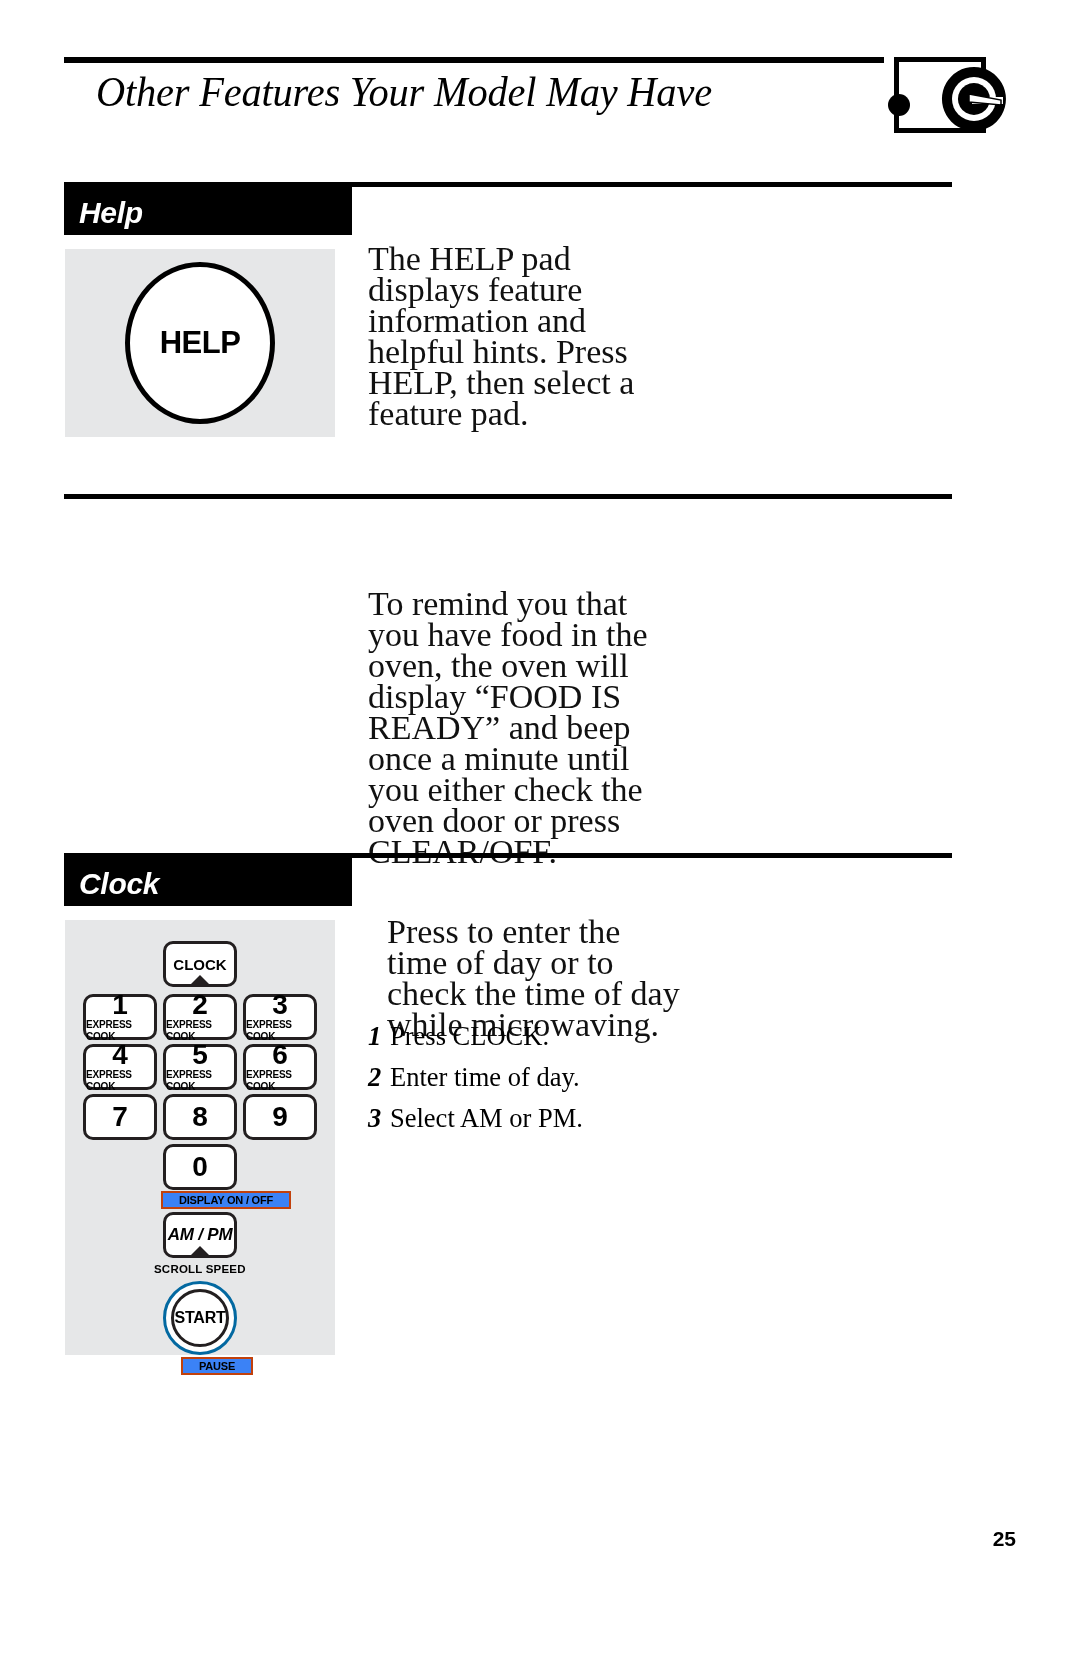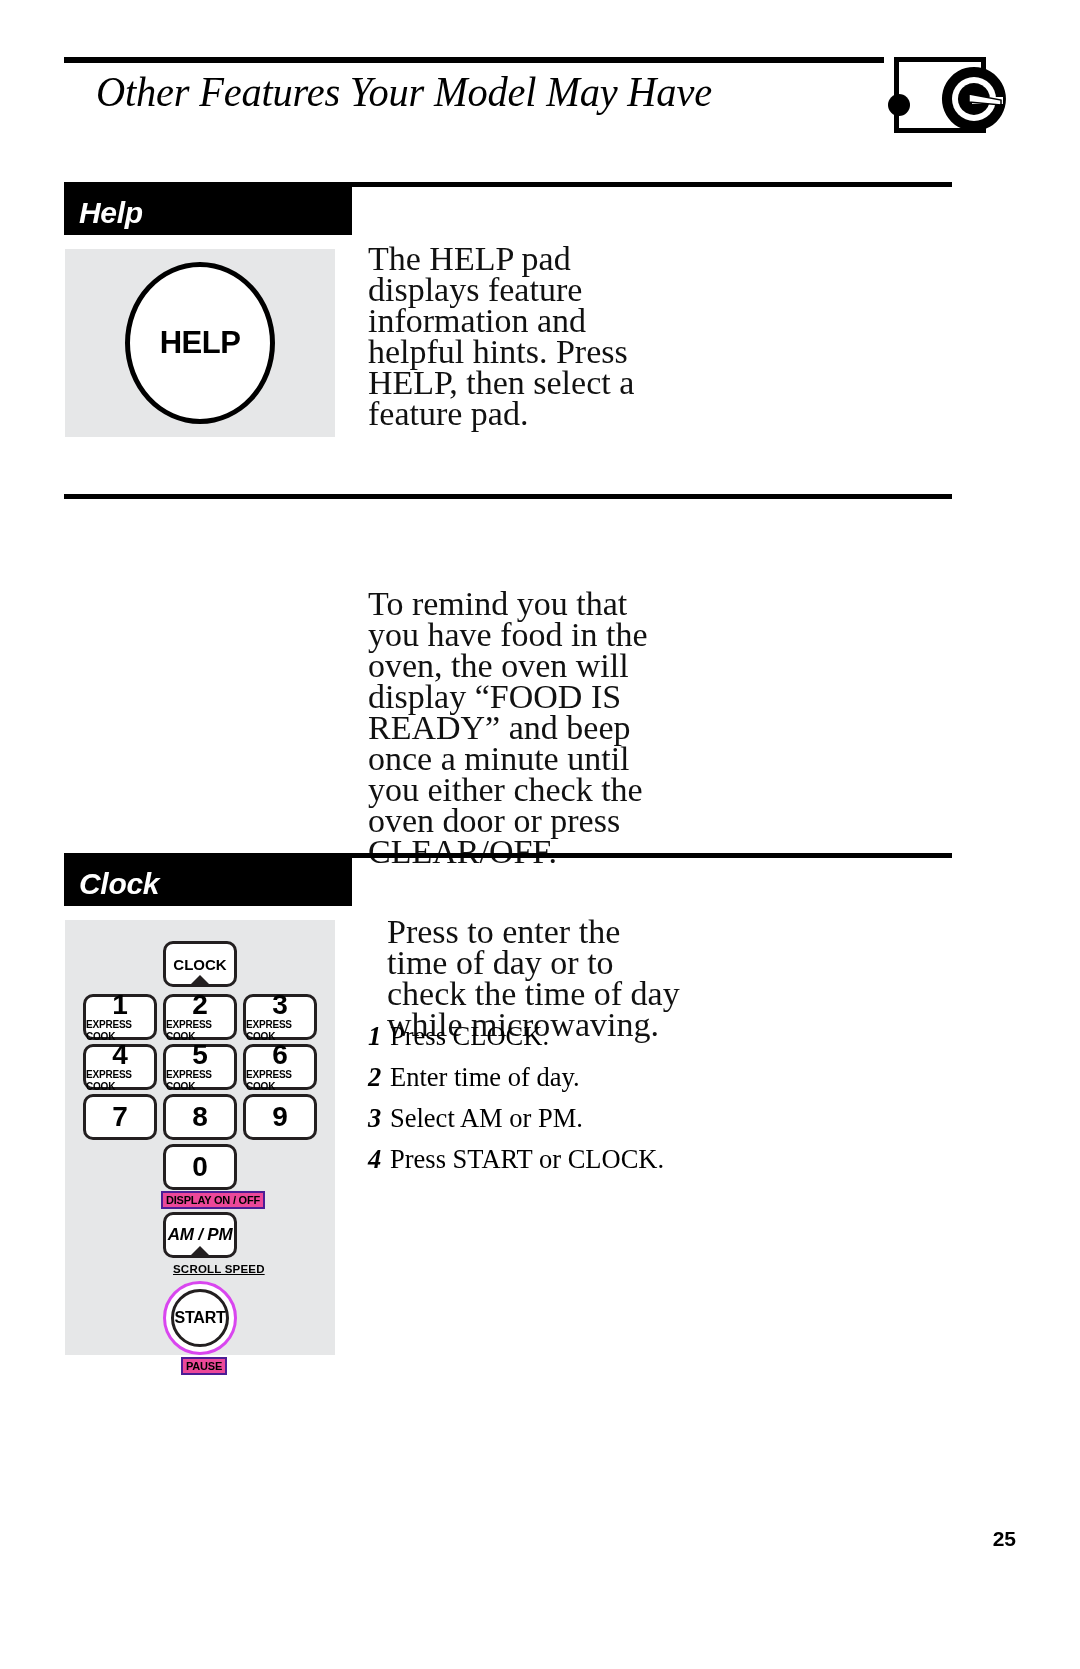--- a/index.html
+++ b/index.html
@@ -223,39 +223,39 @@
     border-left: 11px solid transparent;
     border-right: 11px solid transparent;
     border-bottom: 11px solid #231f20;
   }
   .boxed-label {
     position: absolute;
     font-family: "Liberation Sans", sans-serif;
     font-weight: bold;
     font-size: 11px;
     letter-spacing: -0.2px;
-    border: 2px solid #4c1d95;
-    padding: 1px 3px;
-    background: #ec4899;
+    border: 2px solid #c2410c;
+    padding: 1px 16px;
+    background: #3b82f6;
     white-space: nowrap;
   }
   .plain-label {
     position: absolute;
     font-family: "Liberation Sans", sans-serif;
     font-weight: bold;
     font-size: 11.5px;
     letter-spacing: 0.2px;
     white-space: nowrap;
   }
   .start-key {
     position: absolute;
     width: 74px;
     height: 74px;
     border-radius: 50%;
-    border: 3px solid #d946ef;
+    border: 3px solid #0369a1;
     background: #fff;
     box-sizing: border-box;
     display: flex;
     align-items: center;
     justify-content: center;
   }
   .start-key::before {
     content: "";
     position: absolute;
     left: 5px;
@@ -372,40 +372,37 @@
 
     <div class="key" style="left:98px; top:224px; width:74px; height:46px;">
       <span class="digit">0</span>
     </div>
     <div class="boxed-label" style="left:96px; top:271px;">DISPLAY ON / OFF</div>
 
     <div class="key" style="left:98px; top:292px; width:74px; height:46px;">
       <span class="word-lg">AM / PM</span>
       <span class="notch"></span>
     </div>
-    <div class="plain-label" style="left:108px; top:343px;text-decoration:underline;">SCROLL SPEED</div>
+    <div class="plain-label" style="left:89px; top:343px;">SCROLL SPEED</div>
 
     <div class="start-key" style="left:98px; top:361px;">
       <span>START</span>
     </div>
     <div class="boxed-label" style="left:116px; top:437px;">PAUSE</div>
   </div>
 
   <div class="body-text" style="left:387px; top:916px; width:300px;">Press to enter the time of day or to check the time of day while microwaving.</div>
 
   <div class="steps" style="left:368px; top:1016px; width:340px;">
     <span class="step">
       <span class="step-num">1</span><span>Press CLOCK.</span>
     </span>
     <span class="step">
       <span class="step-num">2</span><span>Enter time of day.</span>
     </span>
     <span class="step">
       <span class="step-num">3</span><span>Select AM or PM.</span>
     </span>
-    <span class="step">
-      <span class="step-num">4</span><span>Press START or CLOCK.</span>
-    </span>
   </div>
 
   <div class="page-number">25</div>
 
 </div>
 
 </body></html>

